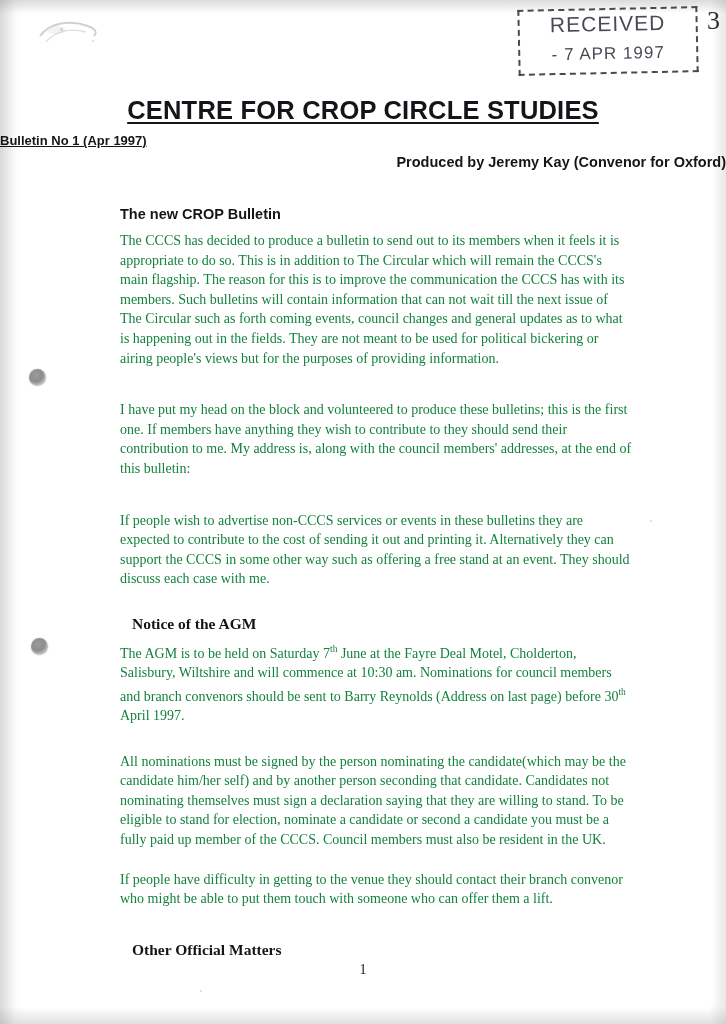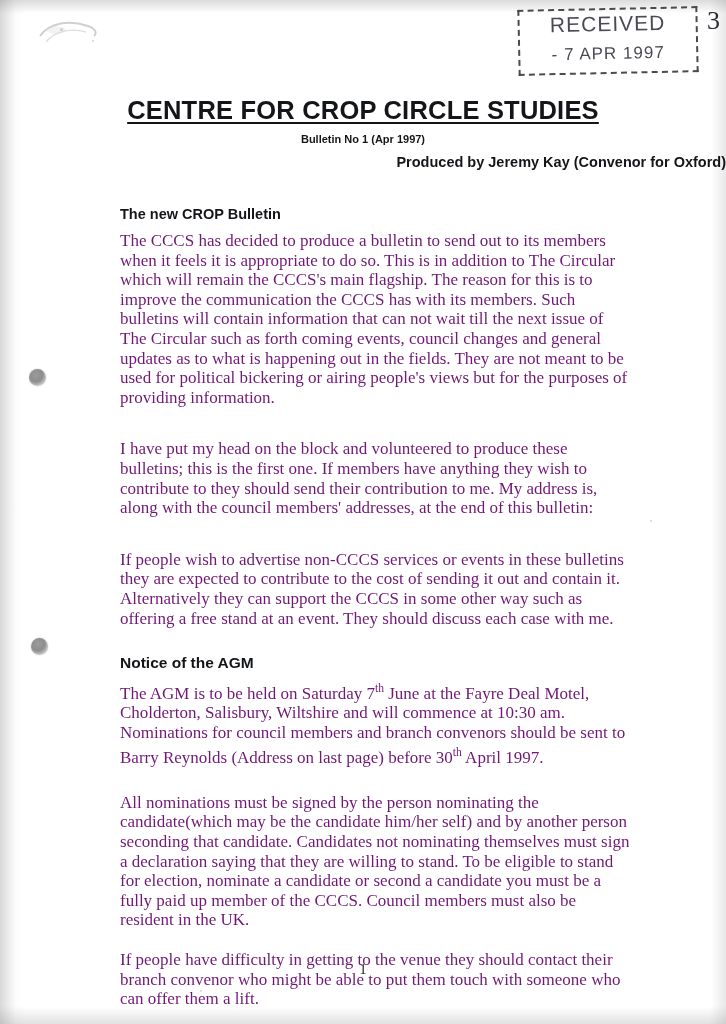--- a/index.html
+++ b/index.html
@@ -130,24 +130,24 @@
     letter-spacing: 0.2px;
     margin: 0;
     text-decoration: underline;
     text-underline-offset: 3px;
   }
   .subtitle-1 {
     position: absolute;
     left: 0;
     top: 133px;
     width: 726px;
-    text-align: center;
-    font-family: "Liberation Sans", sans-serif;
-    font-size: 11px;
-    font-weight: bold;
+    font-family: "Liberation Sans", sans-serif;
+    font-size: 13px;
+    font-weight: bold;
+    text-decoration: underline;
   }
   .subtitle-2 {
     position: absolute;
     left: 0;
     top: 154px;
     width: 726px;
     text-align: right;
     font-family: "Liberation Sans", sans-serif;
     font-size: 14.5px;
     font-weight: bold;
@@ -159,32 +159,32 @@
     top: 206px;
     width: 512px;
   }
   h2.section-head {
     font-family: "Liberation Sans", sans-serif;
     font-size: 14.5px;
     font-weight: bold;
     margin: 0 0 9px 0;
   }
   h2.section-head-serif {
-    font-family: Liberation Sans, sans-serif;
+    font-family: Liberation Serif, serif;
     font-size: 15.5px;
     font-weight: bold;
-    margin: 0 0 7px 0;
+    margin: 0 0 7px 12px;
   }
   p.para {
     font-family: "Liberation Serif", serif;
-    font-size: 17px;
+    font-size: 14px;
     line-height: 19.6px;
     margin: 0 0 14px 0;
     text-align: left;
-    color: #701a75;
+    color: #15803d;
   }
   .gap-lg { height: 18px; }
   .gap-md { height: 12px; }
   .gap-sm { height: 6px; }
 
   sup { font-size: 0.68em; vertical-align: super; }
 
   .page-number {
     position: absolute;
     left: 0;
@@ -233,33 +233,34 @@
     <div class="subtitle-1">Bulletin No 1 (Apr 1997)</div>
     <div class="subtitle-2">Produced by Jeremy Kay (Convenor for Oxford)</div>
 
     <div class="body-col">
 
       <h2 class="section-head">The new CROP Bulletin</h2>
       <p class="para">The CCCS has decided to produce a bulletin to send out to its members when it feels it is appropriate to do so. This is in addition to The Circular which will remain the CCCS's main flagship. The reason for this is to improve the communication the CCCS has with its members. Such bulletins will contain information that can not wait till the next issue of The Circular such as forth coming events, council changes and general updates as to what is happening out in the fields. They are not meant to be used for political bickering or airing people's views but for the purposes of providing information.</p>
       <div class="gap-lg"></div>
       <p class="para">I have put my head on the block and volunteered to produce these bulletins; this is the first one. If members have anything they wish to contribute to they should send their contribution to me. My address is, along with the council members' addresses, at the end of this bulletin:</p>
       <div class="gap-lg"></div>
-      <p class="para">If people wish to advertise non-CCCS services or events in these bulletins they are expected to contribute to the cost of  sending it out and contain it. Alternatively they can support the CCCS in some other way such as offering a free stand at an event. They should discuss each case with me.</p>
+      <p class="para">If people wish to advertise non-CCCS services or events in these bulletins they are expected to contribute to the cost of  sending it out and printing it. Alternatively they can support the CCCS in some other way such as offering a free stand at an event. They should discuss each case with me.</p>
 
       <div class="gap-md"></div>
 
       <h2 class="section-head-serif">Notice of the AGM</h2>
       <p class="para">The AGM is to be held on Saturday 7<sup>th</sup> June at the Fayre Deal Motel, Cholderton, Salisbury, Wiltshire and will commence at 10:30 am. Nominations for council members and branch convenors should be sent to Barry Reynolds (Address on last page) before 30<sup>th</sup> April 1997.</p>
       <div class="gap-md"></div>
       <p class="para">All nominations must be signed by the person nominating the candidate(which may be the candidate him/her self) and by another person seconding that candidate. Candidates not nominating themselves must sign a declaration saying that they are willing to stand.  To be eligible to stand for election, nominate a candidate or second a candidate you must be a fully paid up member of the CCCS. Council members must also be resident in the UK.</p>
       <div class="gap-sm"></div>
       <p class="para">If people have difficulty in getting to the venue they should contact their branch convenor who might be able to put them touch with someone who can offer them a lift.</p>
 
       <div class="gap-lg"></div>
 
+      <h2 class="section-head-serif">Other  Official Matters</h2>
 
     </div>
 
     <div class="page-number">1</div>
   </div>
 
   <div class="speck" style="left:60px; top:28px; width:3px; height:3px;"></div>
   <div class="speck" style="left:92px; top:40px; width:2px; height:2px;"></div>
   <div class="speck" style="left:650px; top:520px; width:2px; height:2px;"></div>
   <div class="speck" style="left:200px; top:990px; width:2px; height:2px;"></div>

